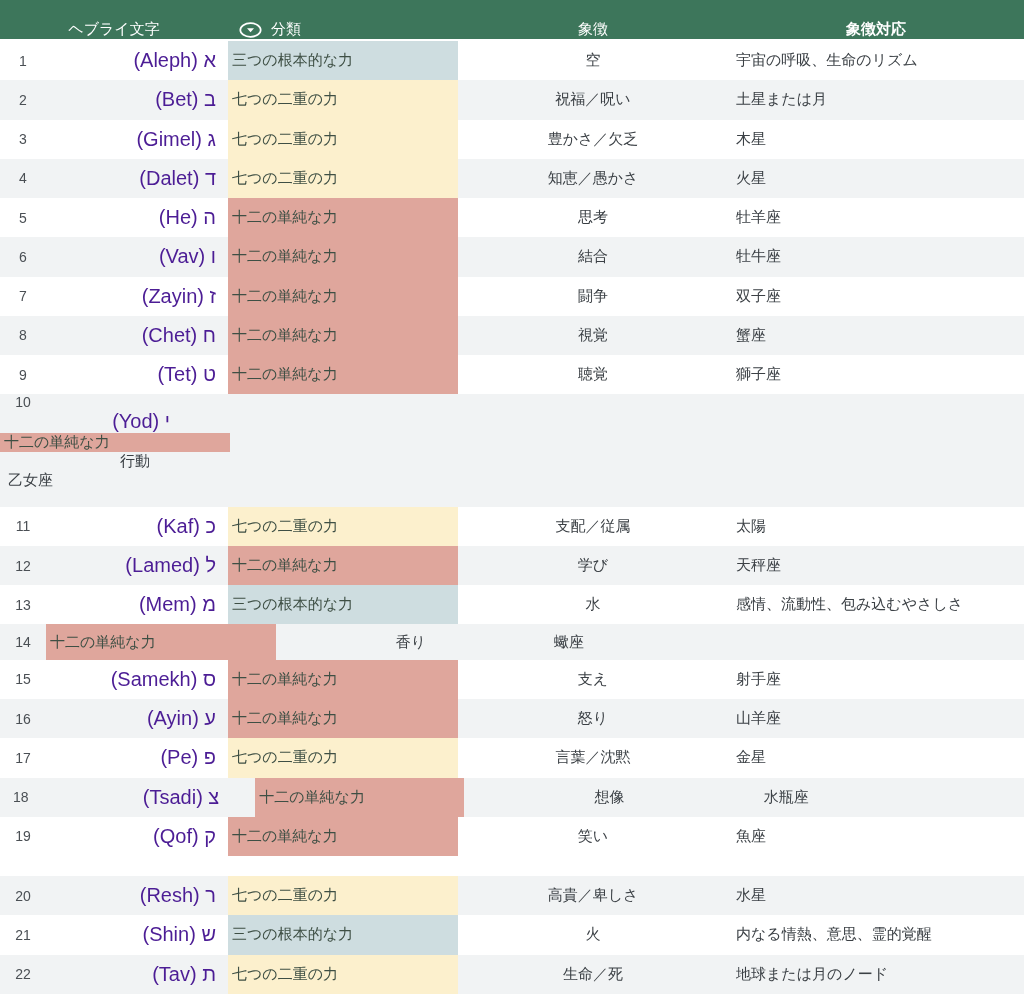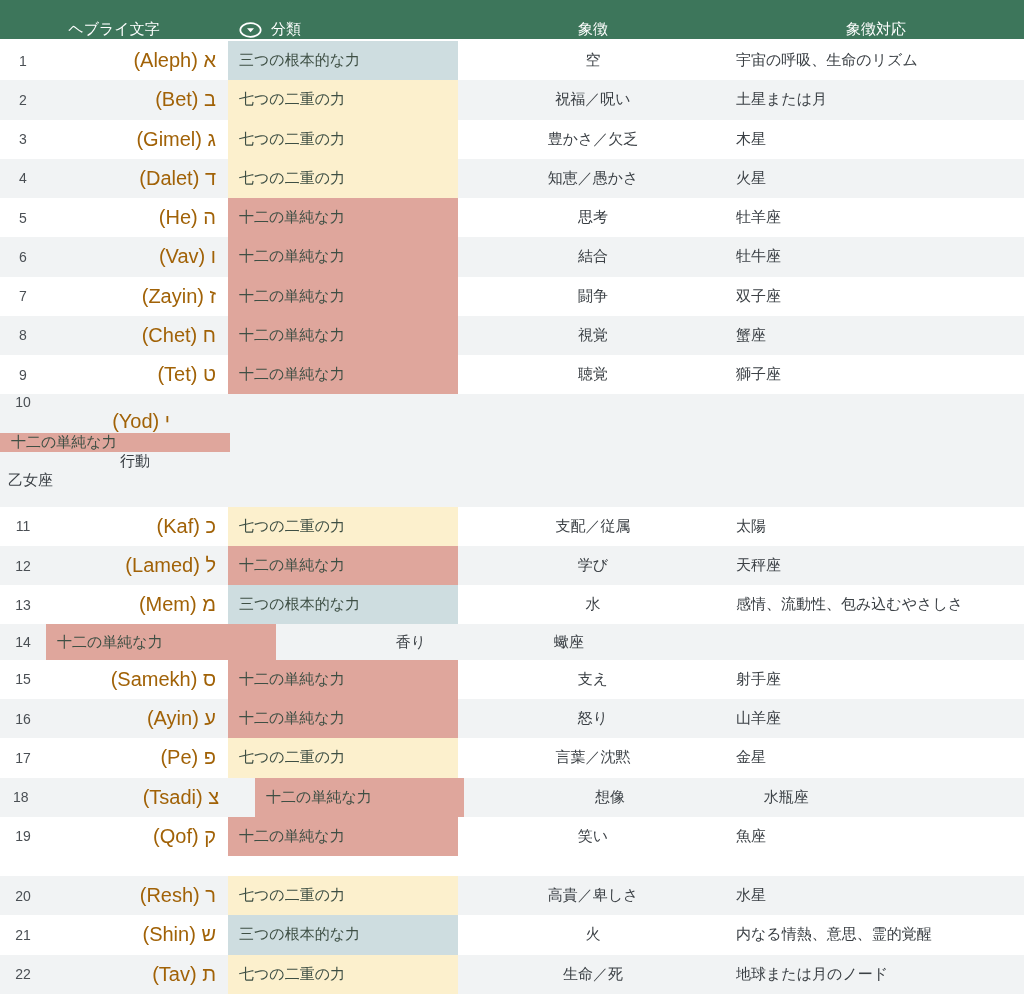--- a/index.html
+++ b/index.html
@@ -21,29 +21,29 @@
     font-size: 15px;
     font-weight: 500;
   }
   .row {
     flex: 1 1 auto;
     display: flex; align-items: stretch;
   }
   .row.even { background: #f1f3f4; }
   .cell { display: flex; align-items: center; box-sizing: border-box; }
   .col-num    { width: 46px;  justify-content: center; font-size: 14px; color: #4a4f54; }
-  .col-letter { width: 182px; justify-content: flex-end; padding-right: 12px; font-size: 20px; color: #a16207; }
-  .col-cat    { width: 230px; padding-left: 11px; font-size: 15px; color: #3e4f44; }
+  .col-letter { width: 182px; justify-content: flex-end; padding-right: 12px; font-size: 20px; color: #4c1d95; }
+  .col-cat    { width: 230px; padding-left: 4px; font-size: 15px; color: #3e4f44; }
   .col-sym    { width: 270px; justify-content: center; font-size: 15px; }
   .col-corr   { width: 296px; padding-left: 8px; font-size: 15px; }
   .hcell { display: flex; align-items: center; box-sizing: border-box; height: 100%; margin-top: 20px; }
   .h-letters { width: 228px; justify-content: center; }
   .h-cat     { width: 230px; padding-left: 11px; gap: 9px; }
   .h-sym     { width: 270px; justify-content: center; }
-  .h-corr    { width: 296px; justify-content: center; }
+  .h-corr    { width: 296px; justify-content: center; font-weight: bold; }
   .chip-icon { display: inline-flex; align-items: center; }
 </style>
 </head>
 <body>
 
 <div class="table">
 
   <div class="header-row" id="header-row" style="background: rgb(61, 118, 91); color: rgb(255, 255, 255);">
     <div class="hcell h-letters">
       <span>ヘブライ文字</span>

